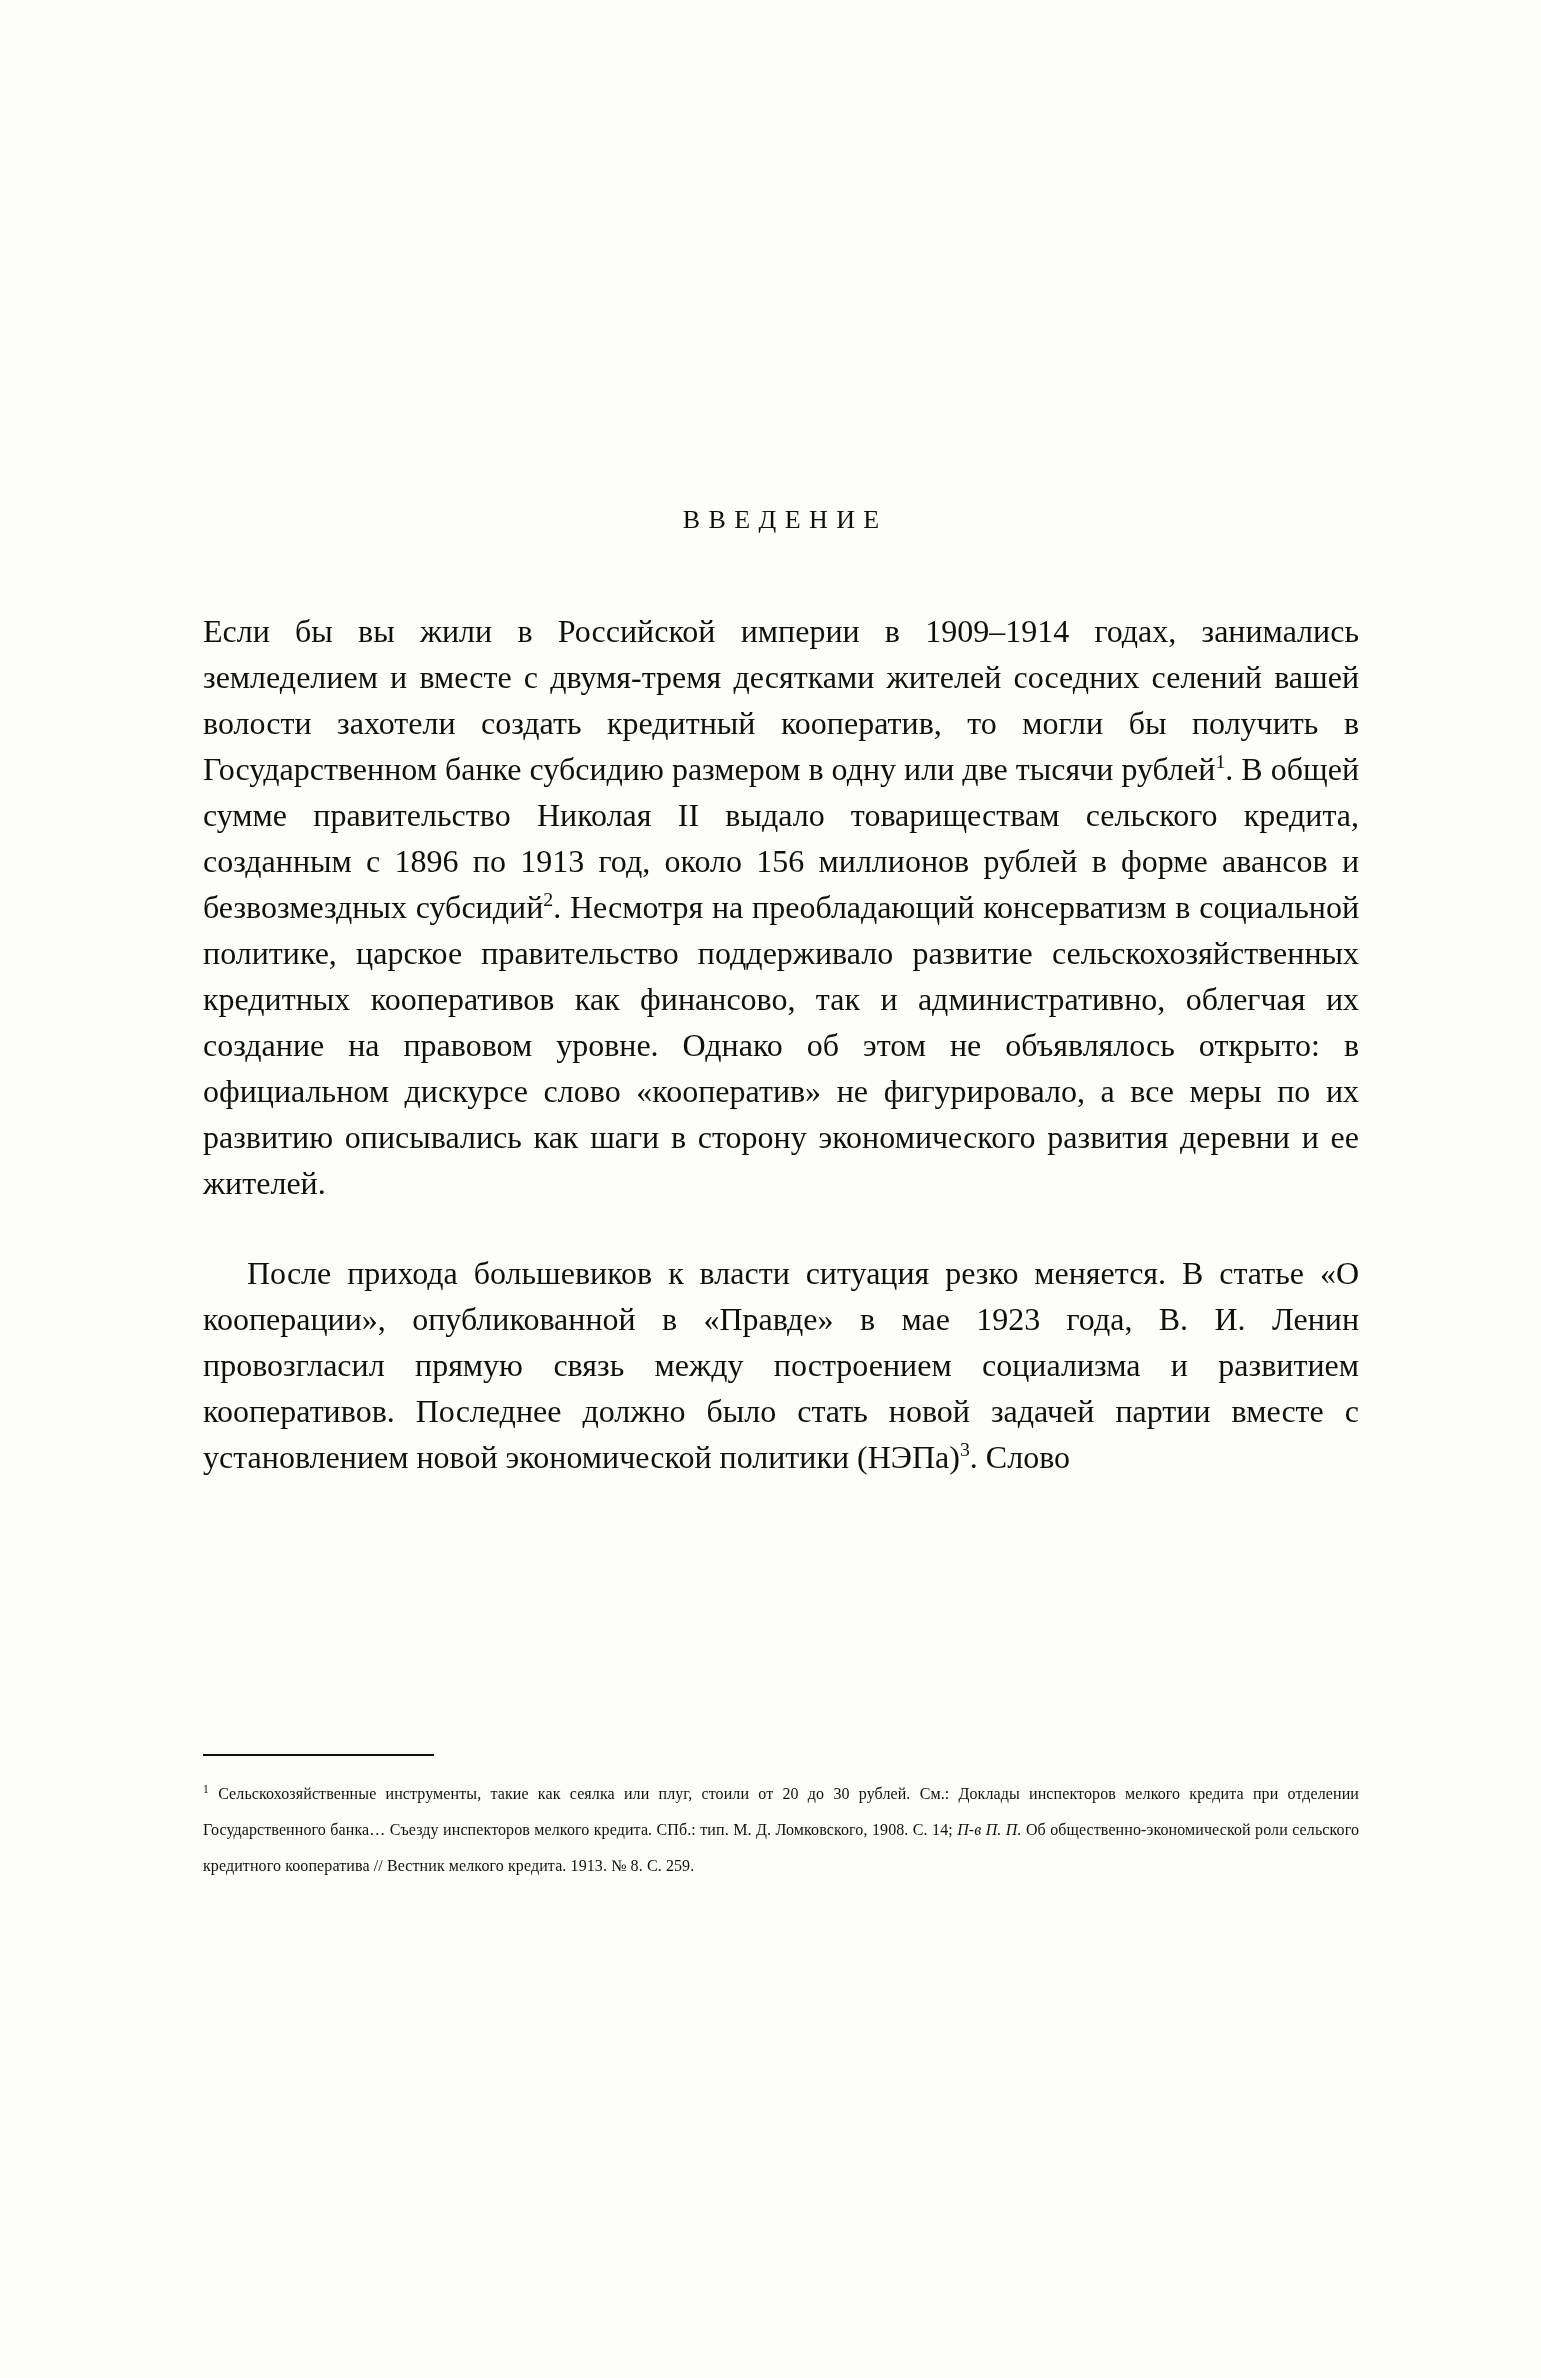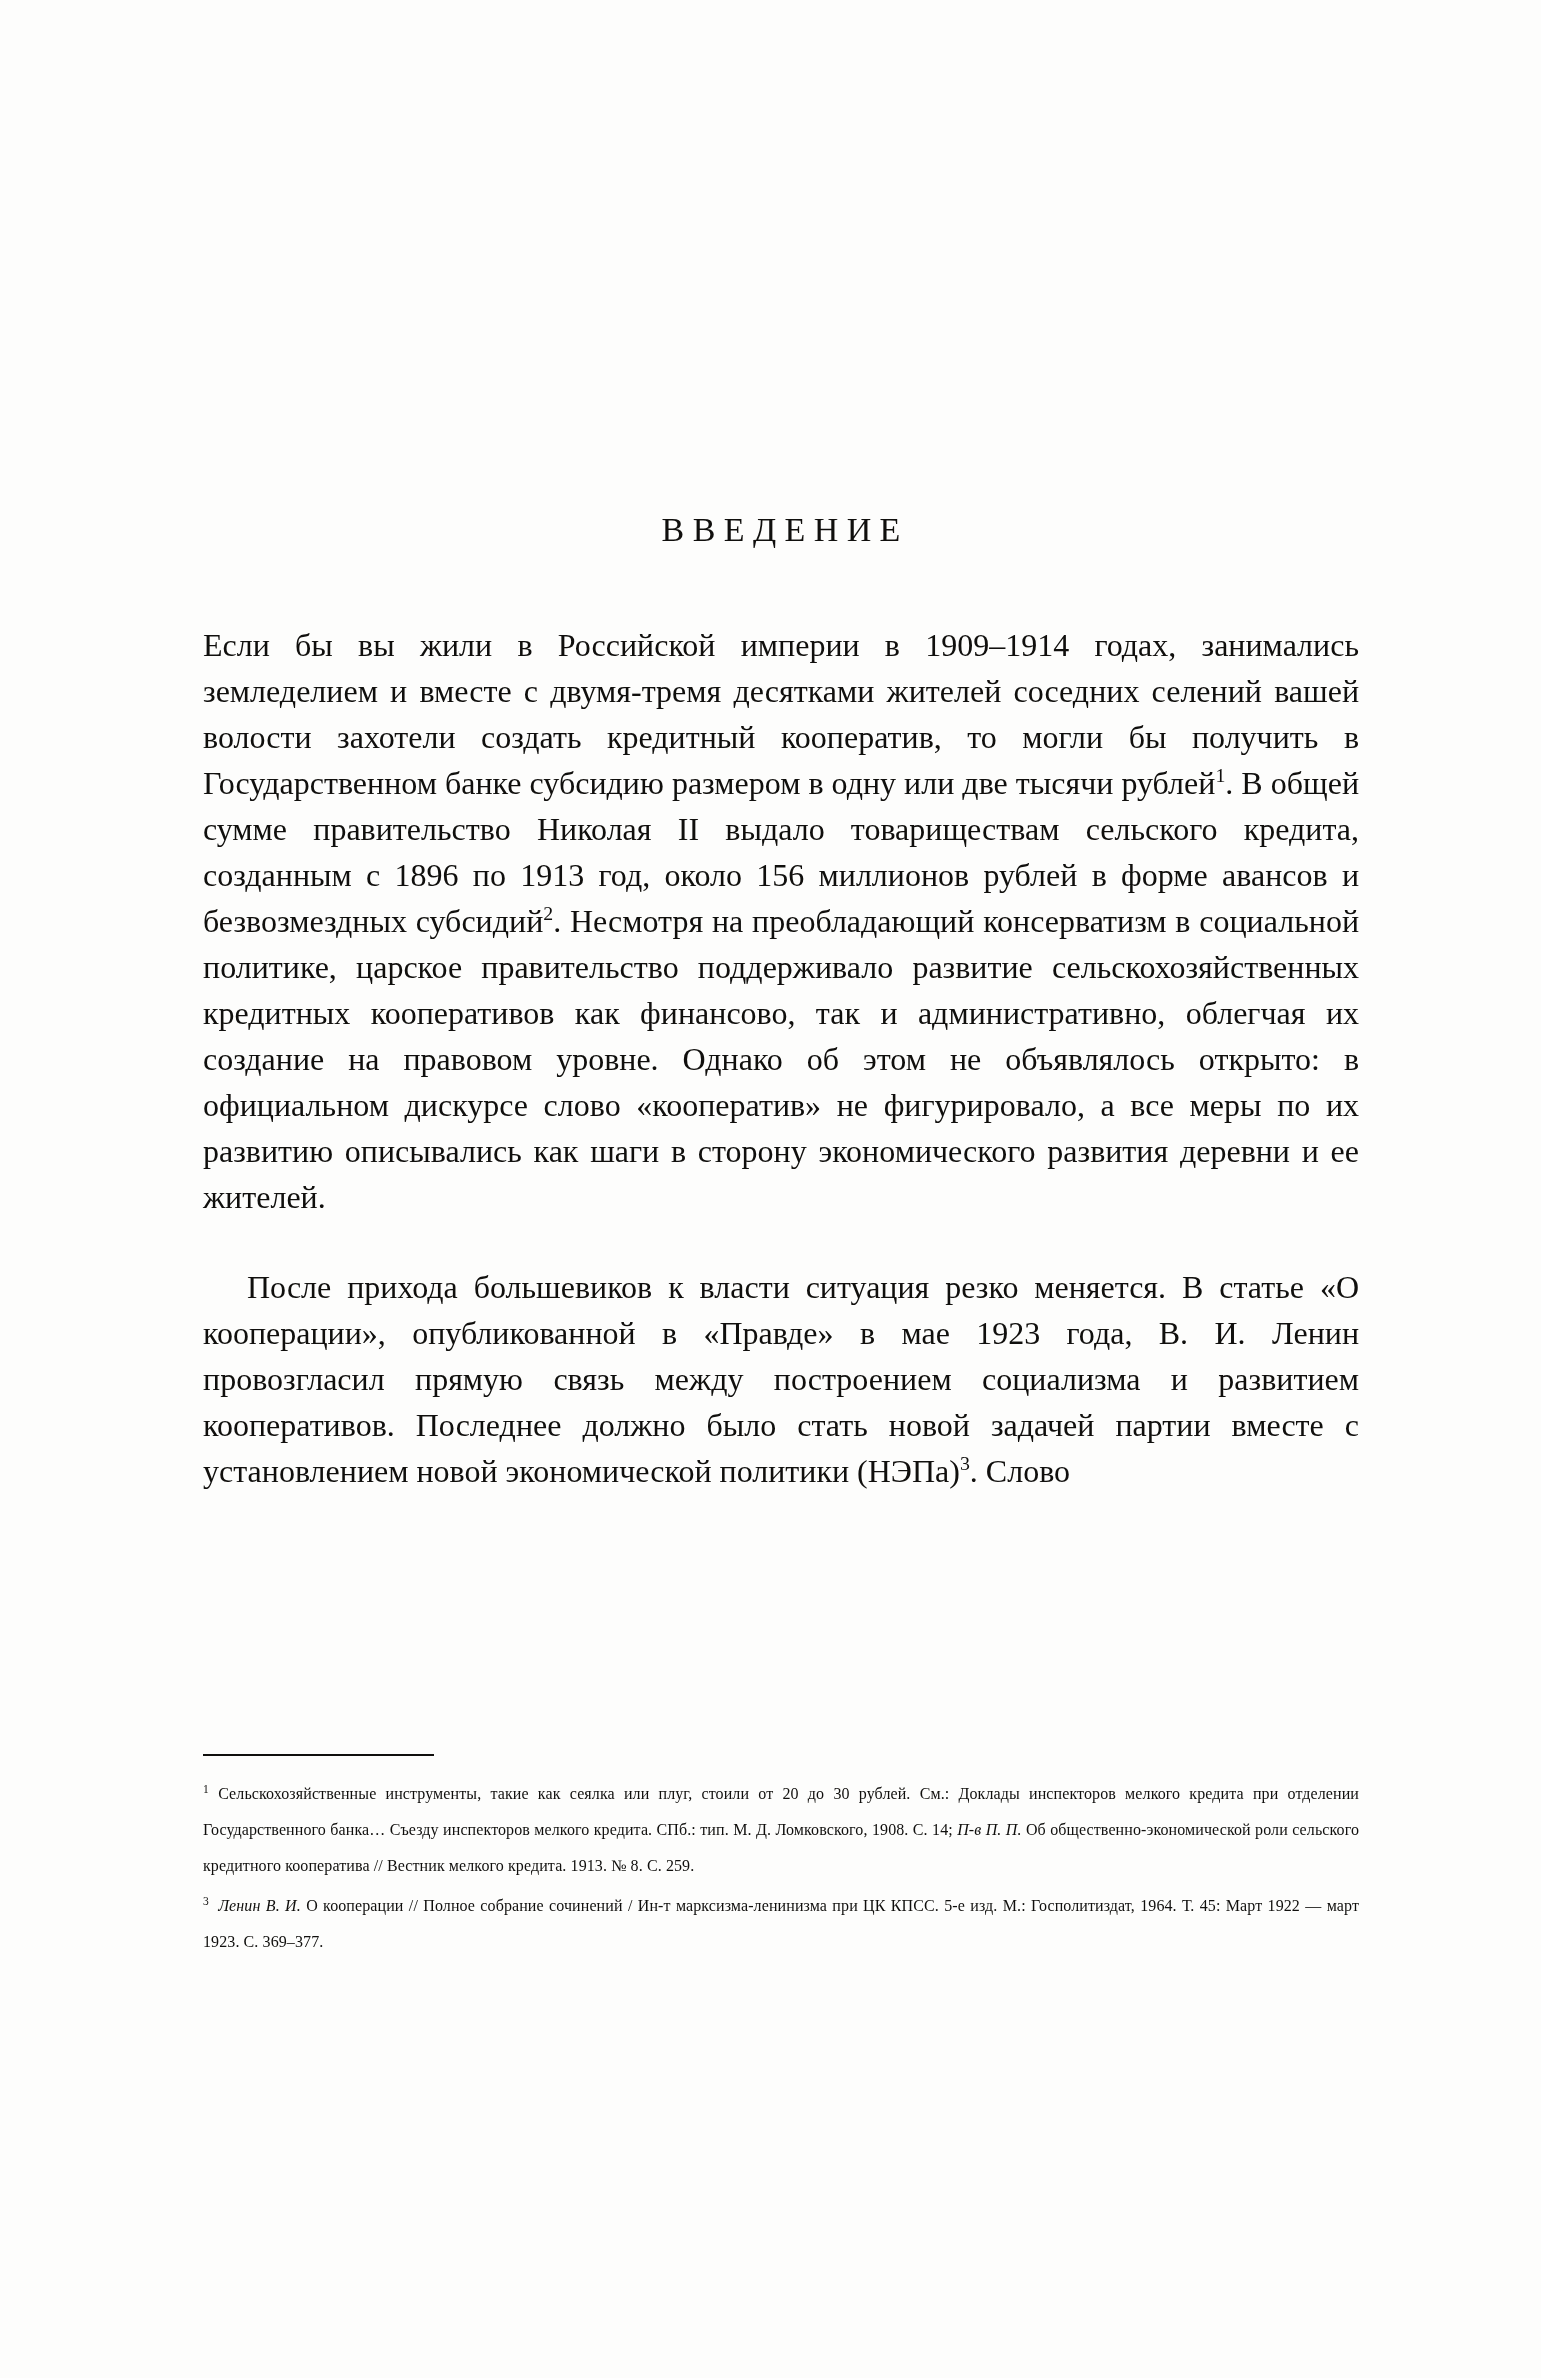--- a/index.html
+++ b/index.html
@@ -24,24 +24,24 @@
     background: #fdfdfc;
   }
   .content {
     position: absolute;
     left: 203px;
     top: 503px;
     width: 1156px;
   }
   .chapter-title {
     text-align: center;
-    font-size: 34px;
+    font-size: 26px;
     letter-spacing: 8.4px;
     font-weight: 400;
-    margin: 8px 0 73px 0;
+    margin: 2px 0 73px 0;
     text-indent: 8.4px;
     font-family: "Liberation Serif", "DejaVu Serif", serif;
   }
   .body-text p {
     margin: 0;
     font-size: 32px;
     line-height: 46px;
     text-align: justify;
     text-justify: inter-word;
     hyphens: manual;
@@ -96,18 +96,17 @@
     <div class="body-text" id="body-text">
         <p>Если бы вы жили в Российской империи в 1909–1914 годах, занимались земледелием и вместе с двумя-тремя десятками жителей соседних селений вашей волости захотели создать кредитный кооператив, то могли бы получить в Государственном банке субсидию размером в одну или две тысячи рублей<sup>1</sup>. В общей сумме правительство Николая II выдало товариществам сельского кредита, созданным с 1896 по 1913 год, около 156 миллионов рублей в форме авансов и безвозмездных субсидий<sup>2</sup>. Несмотря на преобладающий консерватизм в социальной политике, царское правительство поддерживало развитие сельскохозяйственных кредитных кооперативов как финансово, так и административно, облегчая их создание на правовом уровне. Однако об этом не объявлялось открыто: в официальном дискурсе слово «кооператив» не фигурировало, а все меры по их развитию описывались как шаги в сторону экономического развития деревни и ее жителей.</p>
         <p class="indent">После прихода большевиков к власти ситуация резко меняется. В статье «О кооперации», опубликованной в «Правде» в мае 1923 года, В. И. Ленин провозгласил прямую связь между построением социализма и развитием кооперативов. Последнее должно было стать новой задачей партии вместе с установлением новой экономической политики (НЭПа)<sup>3</sup>. Слово</p>
       </div>
   </div>
 
   <div class="footnotes">
     <div class="fn-rule"></div>
     <div id="footnote-list">
         <p class="fn"><span class="marker">1</span>Сельскохозяйственные инструменты, такие как сеялка или плуг, стоили от 20 до 30 рублей. См.: Доклады инспекторов мелкого кредита при отделении Государственного банка… Съезду инспекторов мелкого кредита. СПб.: тип. М. Д. Ломковского, 1908. С. 14; <i>П-в П. П.</i> Об общественно-экономической роли сельского кредитного кооператива // Вестник мелкого кредита. 1913. № 8. С. 259.</p>
-        <p class="fn"><span class="marker">3</span><i>Ленин В. И.</i> О кооперации // Полное собрание сочинений / Ин-т марксизма-ленинизма при ЦК КПСС. 5-е изд. М.: Госполитиздат, 1964. Т. 45: Март 1922 — март 1923. С. 369–377.</p>
       </div>
   </div>
 
 </div>
 
 
 </body></html>

